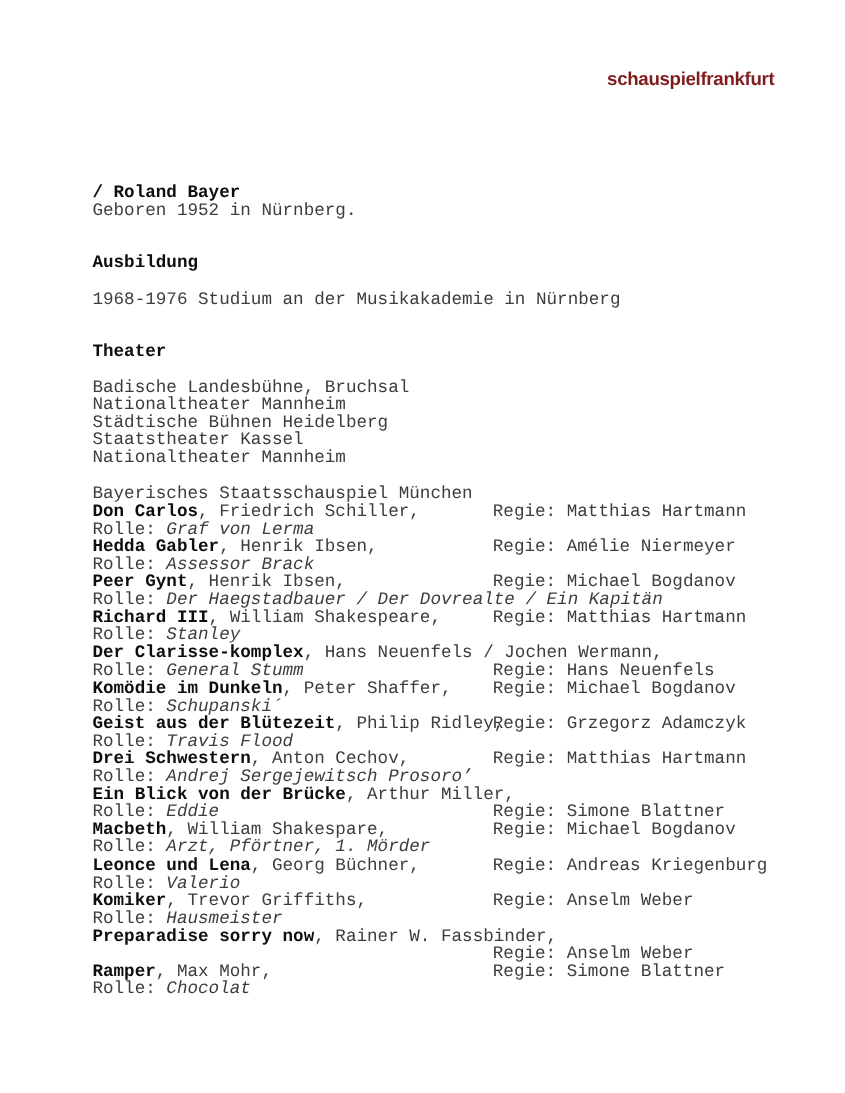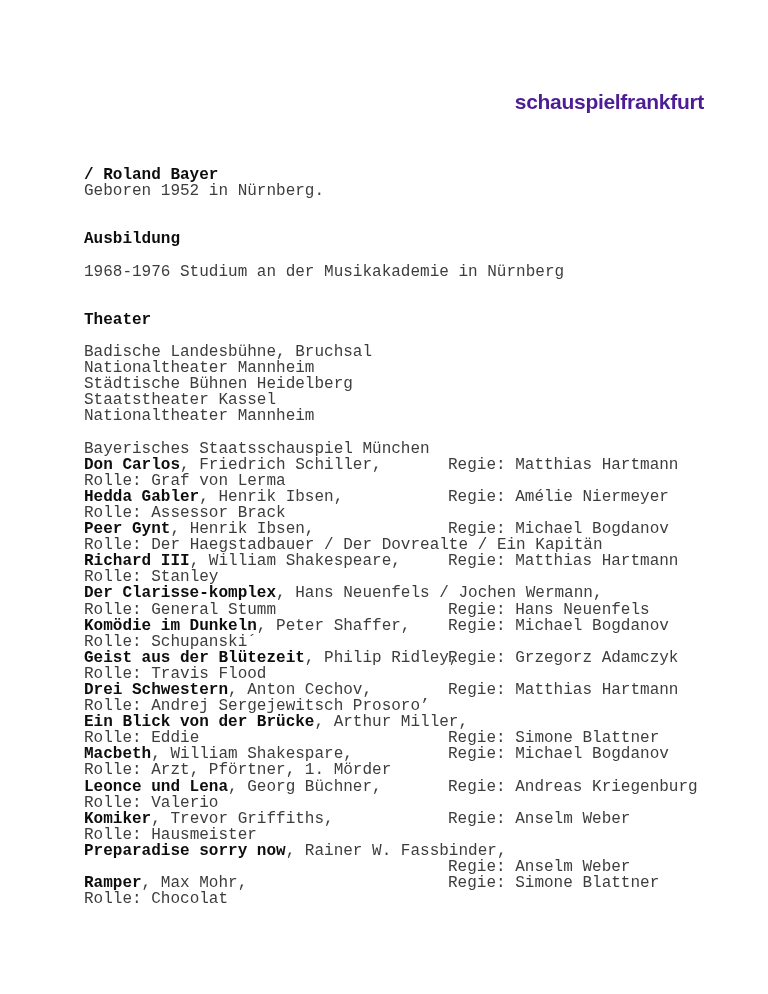--- a/index.html
+++ b/index.html
@@ -14,45 +14,45 @@
     background: #ffffff;
     overflow: hidden;
     font-family: "Liberation Mono", "DejaVu Sans Mono", monospace;
   }
   .logo {
     position: absolute;
     top: 62px;
     right: 64px;
     font-family: "Liberation Sans", "DejaVu Sans", sans-serif;
     font-weight: 700;
-    font-size: 21px;
+    font-size: 17px;
     letter-spacing: -0.3px;
-    color: #4c1d95;
+    color: #7f1d1d;
     white-space: nowrap;
-    margin-top: 28px;
   }
   .doc {
     position: absolute;
     left: 84px;
     top: 167px;
     width: 660px;
     font-size: 16px;
     line-height: 16.1px;
     color: #3d3d3d;
     white-space: pre;
   }
   .line {
     position: relative;
     height: 16.1px;
   }
   .b {
     font-weight: bold;
     color: #0d0d0d;
   }
   .i {
+    font-style: italic;
   }
   .regie {
     position: absolute;
     left: 364px;
     top: 0;
     white-space: pre;
     text-align: center;
   }
 </style>
 </head>

